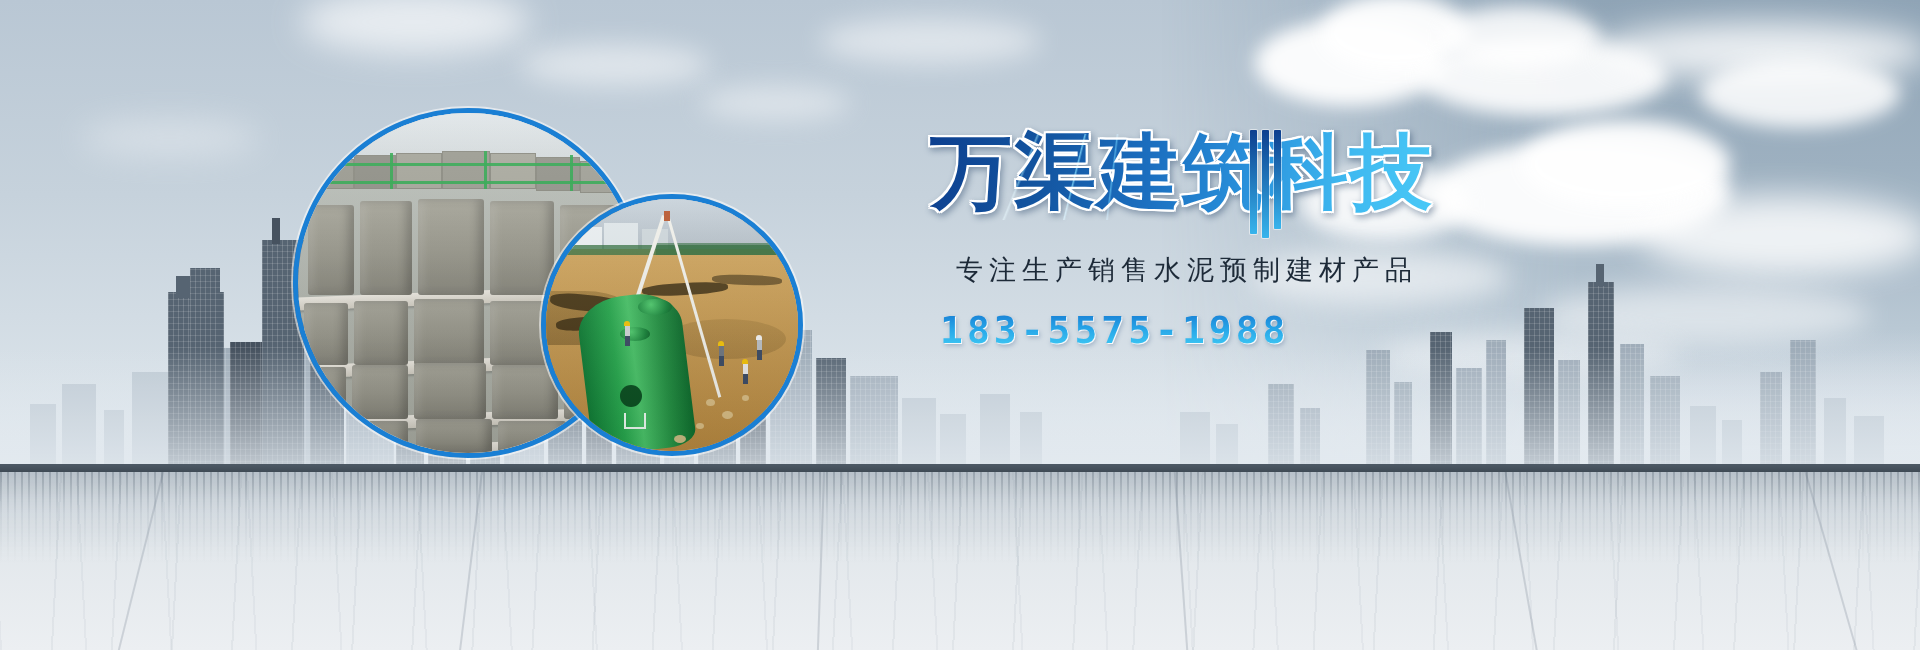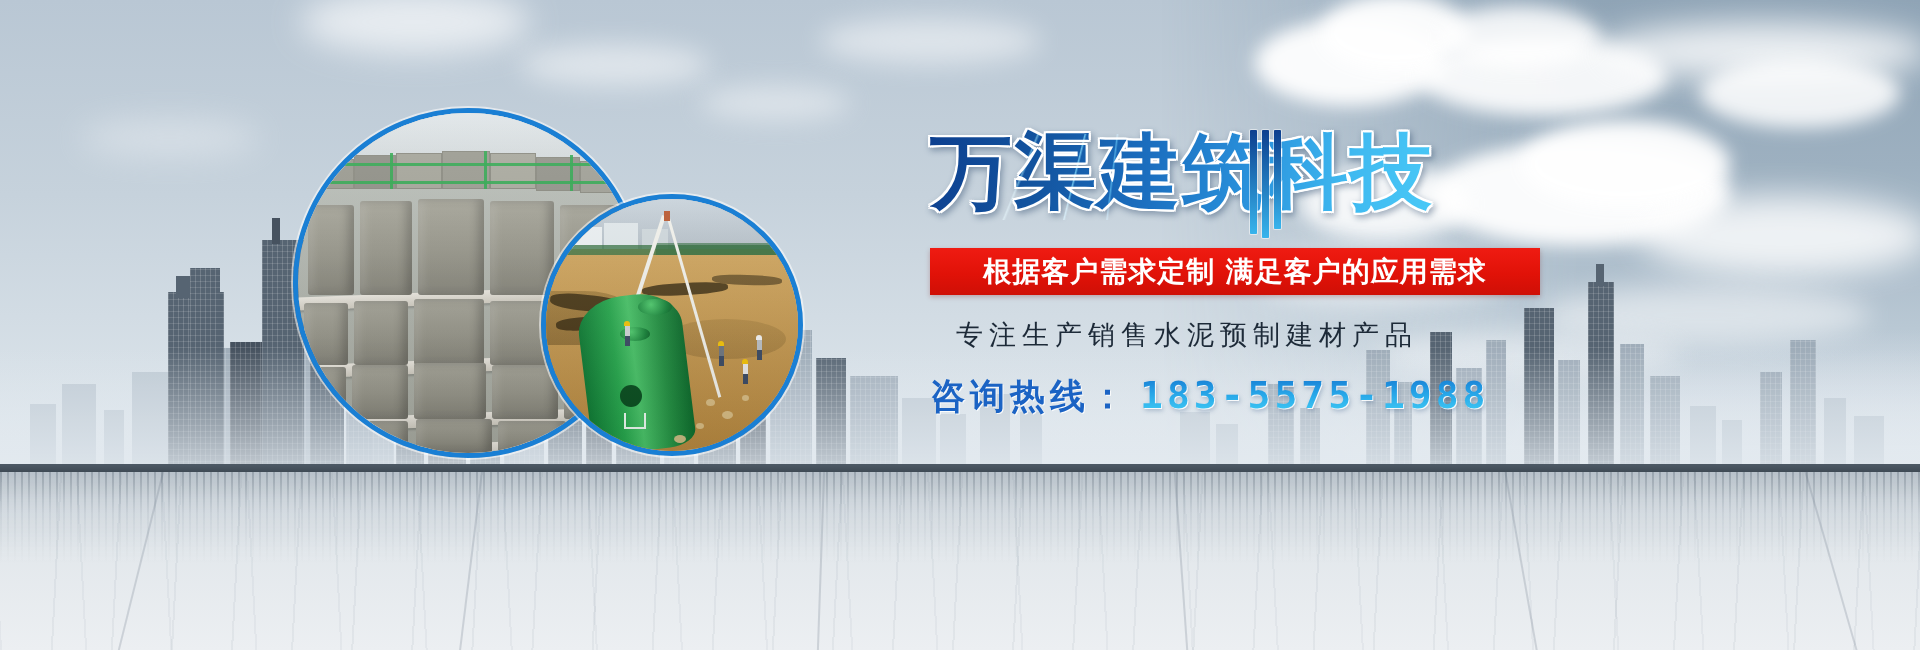--- a/index.html
+++ b/index.html
@@ -452,26 +452,22 @@
       <span class="logo-title">万渠建筑科技</span>
       <span class="streaks"></span>
       <span class="bars">
         <span></span>
           <span></span>
           <span></span>
       </span>
     </div>
 
 
-    <div class="slogan-bar">
-      <span>根据客户需求定制 满足客户的应用需求</span>
-    </div>
 
     <div class="tagline">专注生产销售水泥预制建材产品</div>
 
     <div class="hotline">
-      <span class="lbl">咨询热线：</span>
       <span class="num">183-5575-1988</span>
     </div>
 
   </div>
 
 </div>
 
 </body></html>

